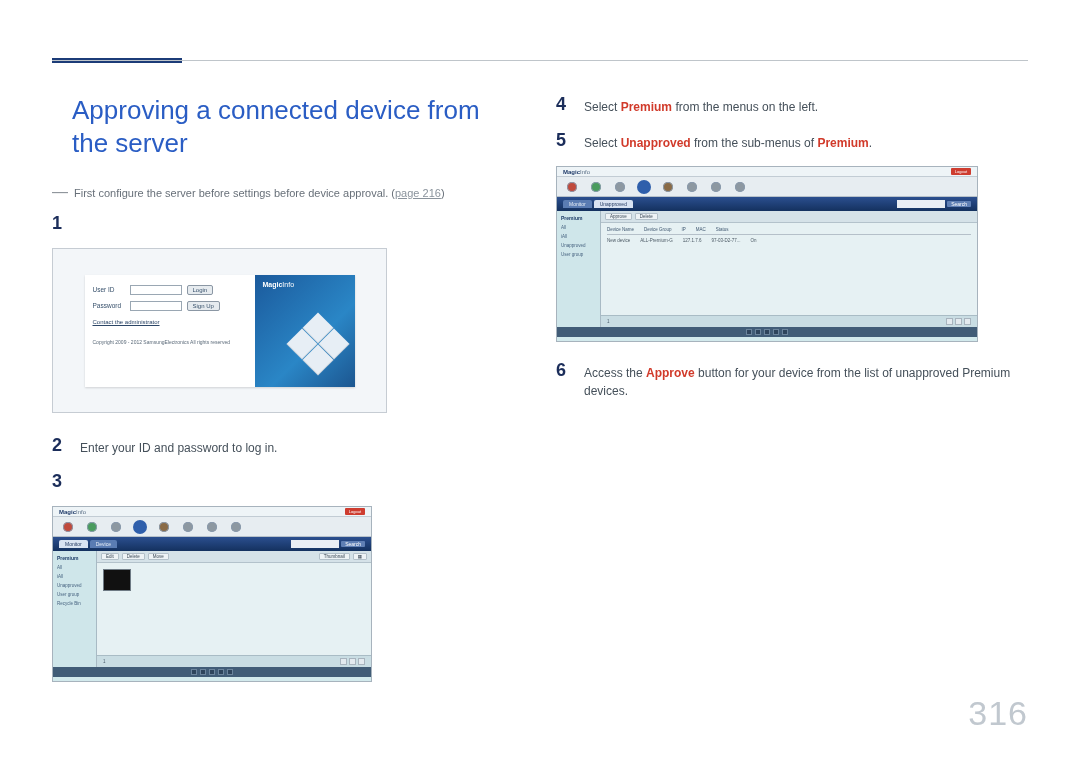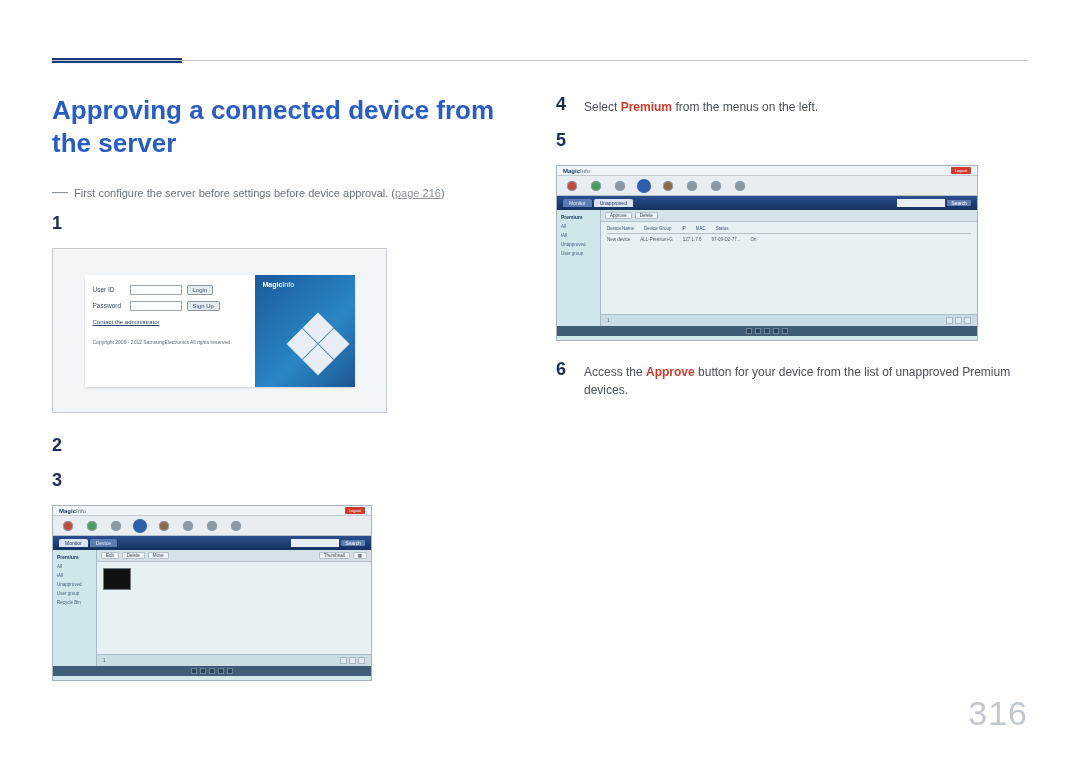--- a/index.html
+++ b/index.html
@@ -33,23 +33,24 @@
     height: 5px;
     background: #1c3c78;
   }
   .col {
     width: 460px;
     padding-top: 46px;
   }
   h1.title {
     color: #2a5dc4;
     font-size: 26px;
-    font-weight: 700;
+    font-weight: 400;
     line-height: 1.25;
     margin-bottom: 28px;
+    margin-left: 20px;
   }
   .note-row {
     display: flex;
     align-items: flex-start;
     gap: 6px;
     font-size: 11px;
     color: #687079;
     margin-bottom: 14px;
   }
   .note-dash {
@@ -239,20 +240,21 @@
               <div class="diamond d2"></div>
               <div class="diamond d3"></div>
               <div class="diamond d4"></div>
           </div>
         </div>
       </div>
     </div>
 
     <div class="step">
       <div class="step-num">2</div>
+      <div class="step-text">Enter your ID and password to log in.</div>
     </div>
 
     <div class="step">
       <div class="step-num">3</div>
     </div>
 
     <div class="app-mock narrow">
       <div class="am-topstrip">
         <span class="am-brand"><b>Magic</b><span>Info</span></span>
         <span class="am-logout">Logout</span>
@@ -320,20 +322,23 @@
 
     <div class="step">
       <div class="step-num">4</div>
       <div class="step-text">
         <span>Select </span><span class="kw">Premium</span><span> from the menus on the left.</span>
       </div>
     </div>
 
     <div class="step">
       <div class="step-num">5</div>
+      <div class="step-text">
+        <span>Select </span><span class="kw">Unapproved</span><span> from the sub-menus of </span><span class="kw">Premium</span><span>.</span>
+      </div>
     </div>
 
     <div class="app-mock">
       <div class="am-topstrip">
         <span class="am-brand"><b>Magic</b><span>Info</span></span>
         <span class="am-logout">Logout</span>
       </div>
       <div class="am-iconbar">
         <div class="am-icn red"></div>
         <div class="am-icn green"></div>

